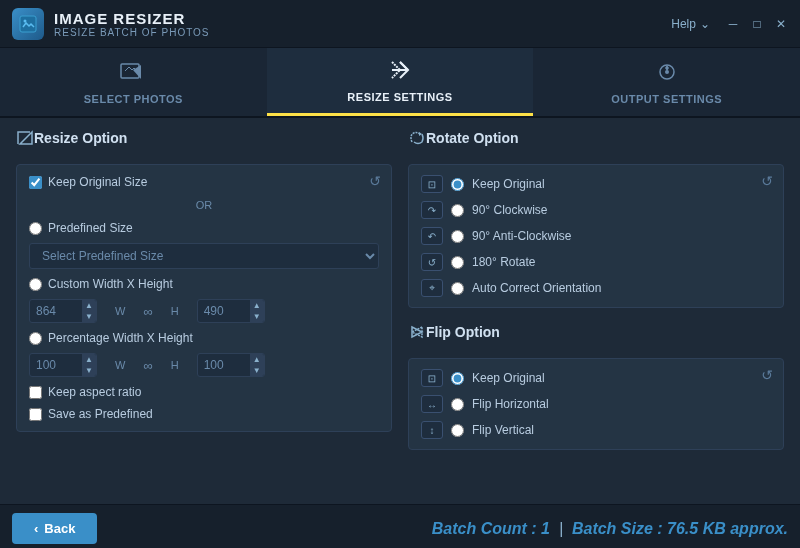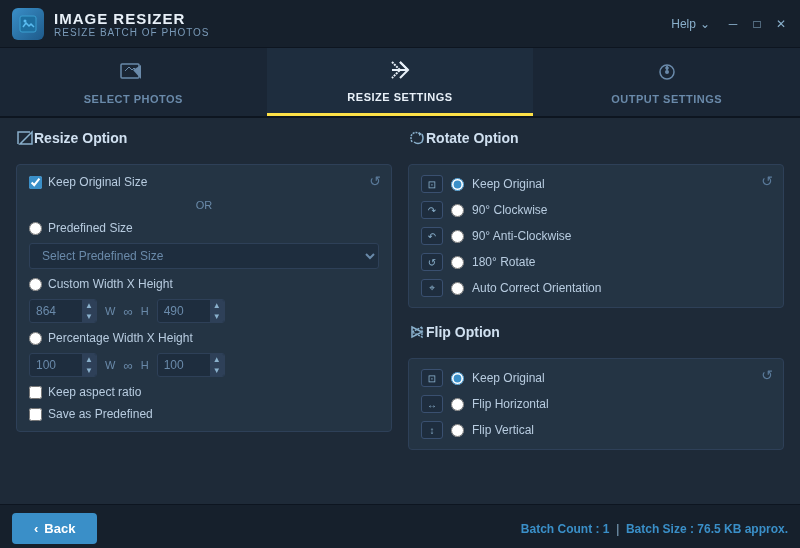--- a/index.html
+++ b/index.html
@@ -203,21 +203,21 @@
       color: #6a8aaa;
       font-size: 12px;
       padding: 4px 8px;
       height: 26px;
       outline: none;
     }
 
     .number-row {
       display: flex;
       align-items: center;
-      gap: 8px;
+      gap: 18px;
     }
     .number-input-group {
       display: flex;
       align-items: center;
       border: 1px solid #2e4058;
       border-radius: 3px;
       overflow: hidden;
       background: #1e2d3e;
     }
     .number-input {
@@ -287,21 +287,22 @@
       font-size: 13px;
       font-weight: 600;
       padding: 8px 22px;
       cursor: pointer;
       display: flex;
       align-items: center;
       gap: 6px;
     }
     .batch-info {
       color: #8ab0cc;
-      font-size: 12px;
+      font-size: 16px;
+      font-style: italic;
     }
     .batch-info span {
       color: #3a8fc8;
       font-weight: 600;
     }
 
     
     .radio-option {
       display: flex;
       align-items: center;

